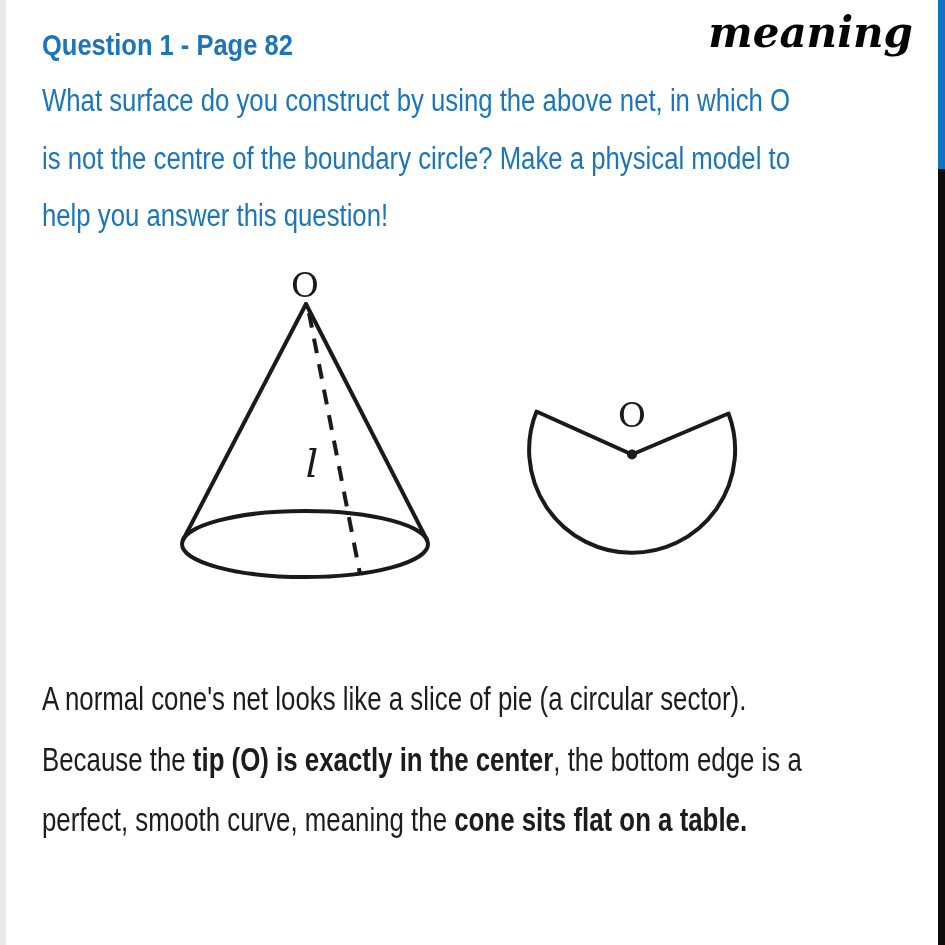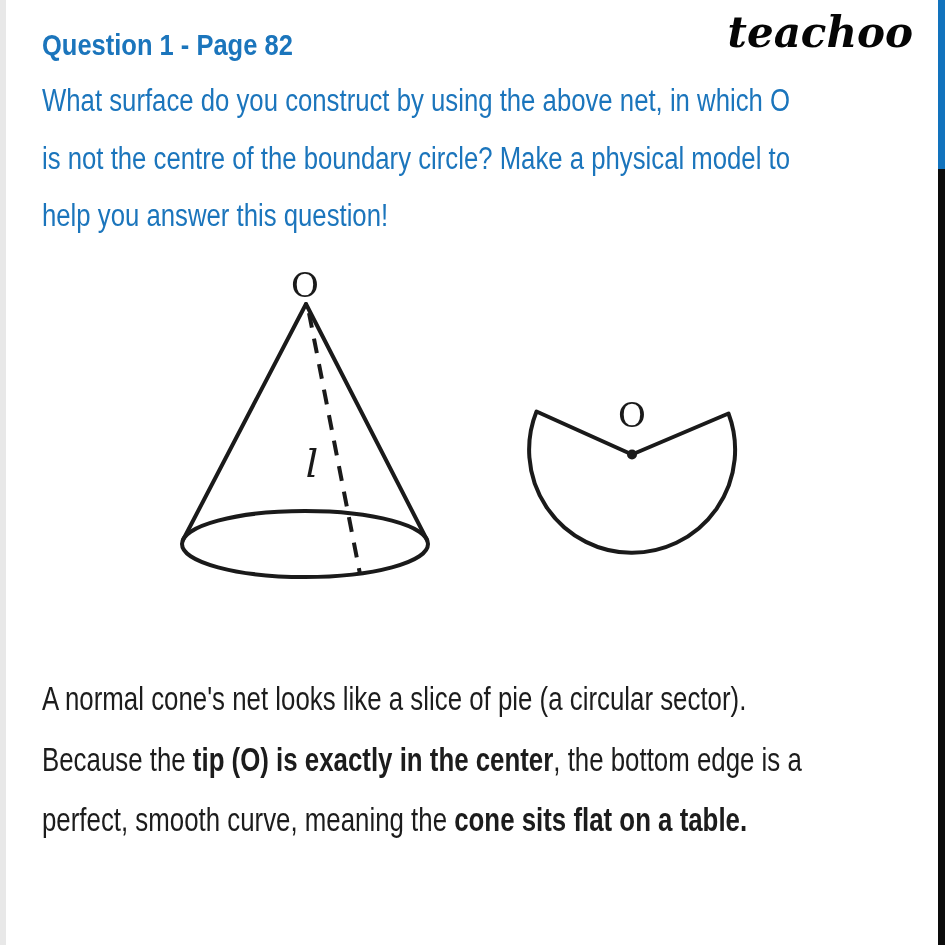--- a/index.html
+++ b/index.html
@@ -71,21 +71,21 @@
   }
   svg text { font-family: "DejaVu Serif", serif; fill: #1a1a1a; }
 </style>
 </head>
 <body>
 
 <div class="page">
 
   <div class="heading">Question 1 - Page 82</div>
 
-  <div class="logo">teachoo</div>
+  <div class="logo">meaning</div>
 
   <div class="question">
       <div>What surface do you construct by using the above net, in which O</div>
       <div>is not the centre of the boundary circle? Make a physical model to</div>
       <div>help you answer this question!</div>
     </div>
 
   <svg class="cone-svg" width="330" height="332" viewBox="140 268 330 332">
     <text x="299" y="297" font-size="34" text-anchor="middle">O</text>
     <line x1="300" y1="304" x2="177" y2="540" stroke="#1a1a1a" stroke-width="4" stroke-linecap="round"></line>

